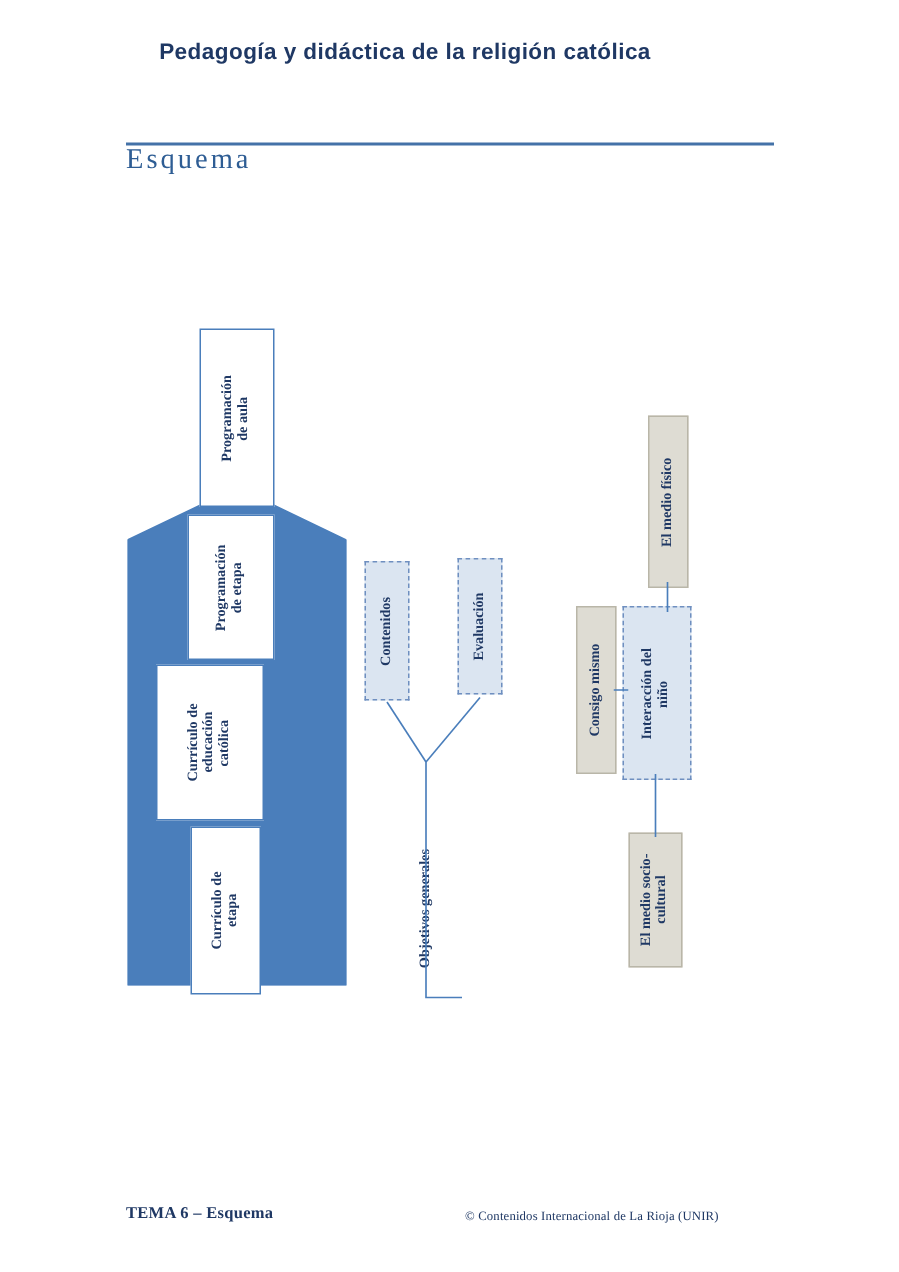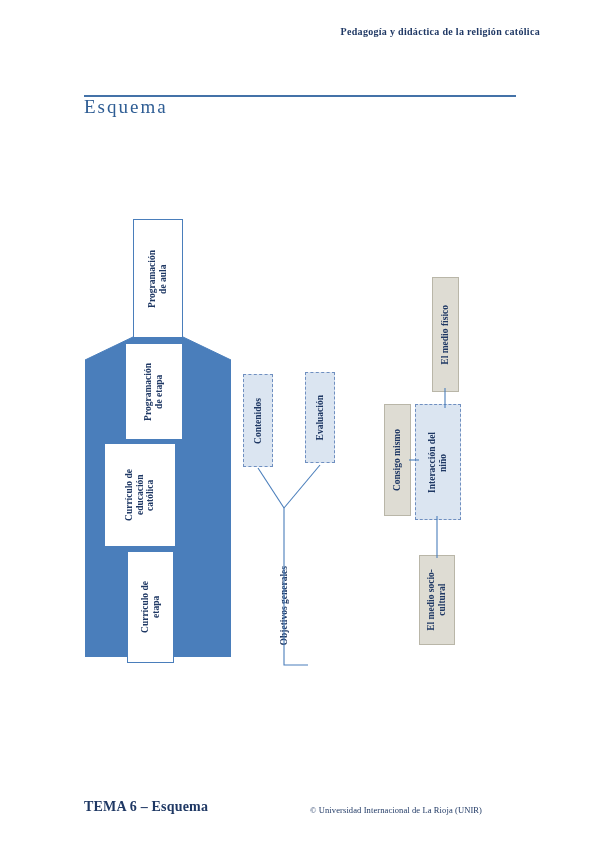--- a/index.html
+++ b/index.html
@@ -18,24 +18,24 @@
   .page {
     position: absolute;
     inset: 0;
   }
   
   .header-title {
     position: absolute;
     top: 26px;
     left: 0;
     width: 540px;
-    text-align: right;
-    font-family: Liberation Serif, serif;
+    text-align: center;
+    font-family: Liberation Sans, sans-serif;
     font-weight: bold;
-    font-size: 10px;
+    font-size: 15px;
     letter-spacing: 0.3px;
     color: #1f3864;
   }
   .section-title {
     position: absolute;
     top: 68px;
     left: 84px;
     font-family: "Liberation Serif", serif;
     font-size: 19px;
     letter-spacing: 2px;
@@ -48,21 +48,21 @@
     left: 84px;
     width: 432px;
     height: 1.5px;
     background: #4472a8;
   }
   
   .footer-left {
     position: absolute;
     bottom: 33px;
     left: 84px;
-    font-size: 14px;
+    font-size: 11px;
     font-weight: bold;
     color: #1f3864;
     letter-spacing: 0.2px;
   }
   .footer-right {
     position: absolute;
     bottom: 33px;
     left: 310px;
     font-size: 8.5px;
     color: #1f3864;
@@ -194,15 +194,15 @@
     <path d="M 5,0 L 5,20" stroke="#4a7ebb" stroke-width="1.1" fill="none"></path>
   </svg>
   <svg class="connector" style="left:432px; top:516px; width:10px; height:42px;" width="10" height="42" viewBox="0 0 10 42">
     <path d="M 5,0 L 5,42" stroke="#4a7ebb" stroke-width="1.1" fill="none"></path>
   </svg>
   <svg class="connector" style="left:409px; top:455px; width:10px; height:10px;" width="10" height="10" viewBox="0 0 10 10">
     <path d="M 0,5 L 10,5" stroke="#4a7ebb" stroke-width="1.1" fill="none"></path>
   </svg>
 
   <div class="footer-left">TEMA 6 – Esquema</div>
-  <div class="footer-right">© Universidad Internacional de La Rioja (UNIR)</div>
+  <div class="footer-right">© Contenidos Internacional de La Rioja (UNIR)</div>
 
 </div>
 
 </body></html>

